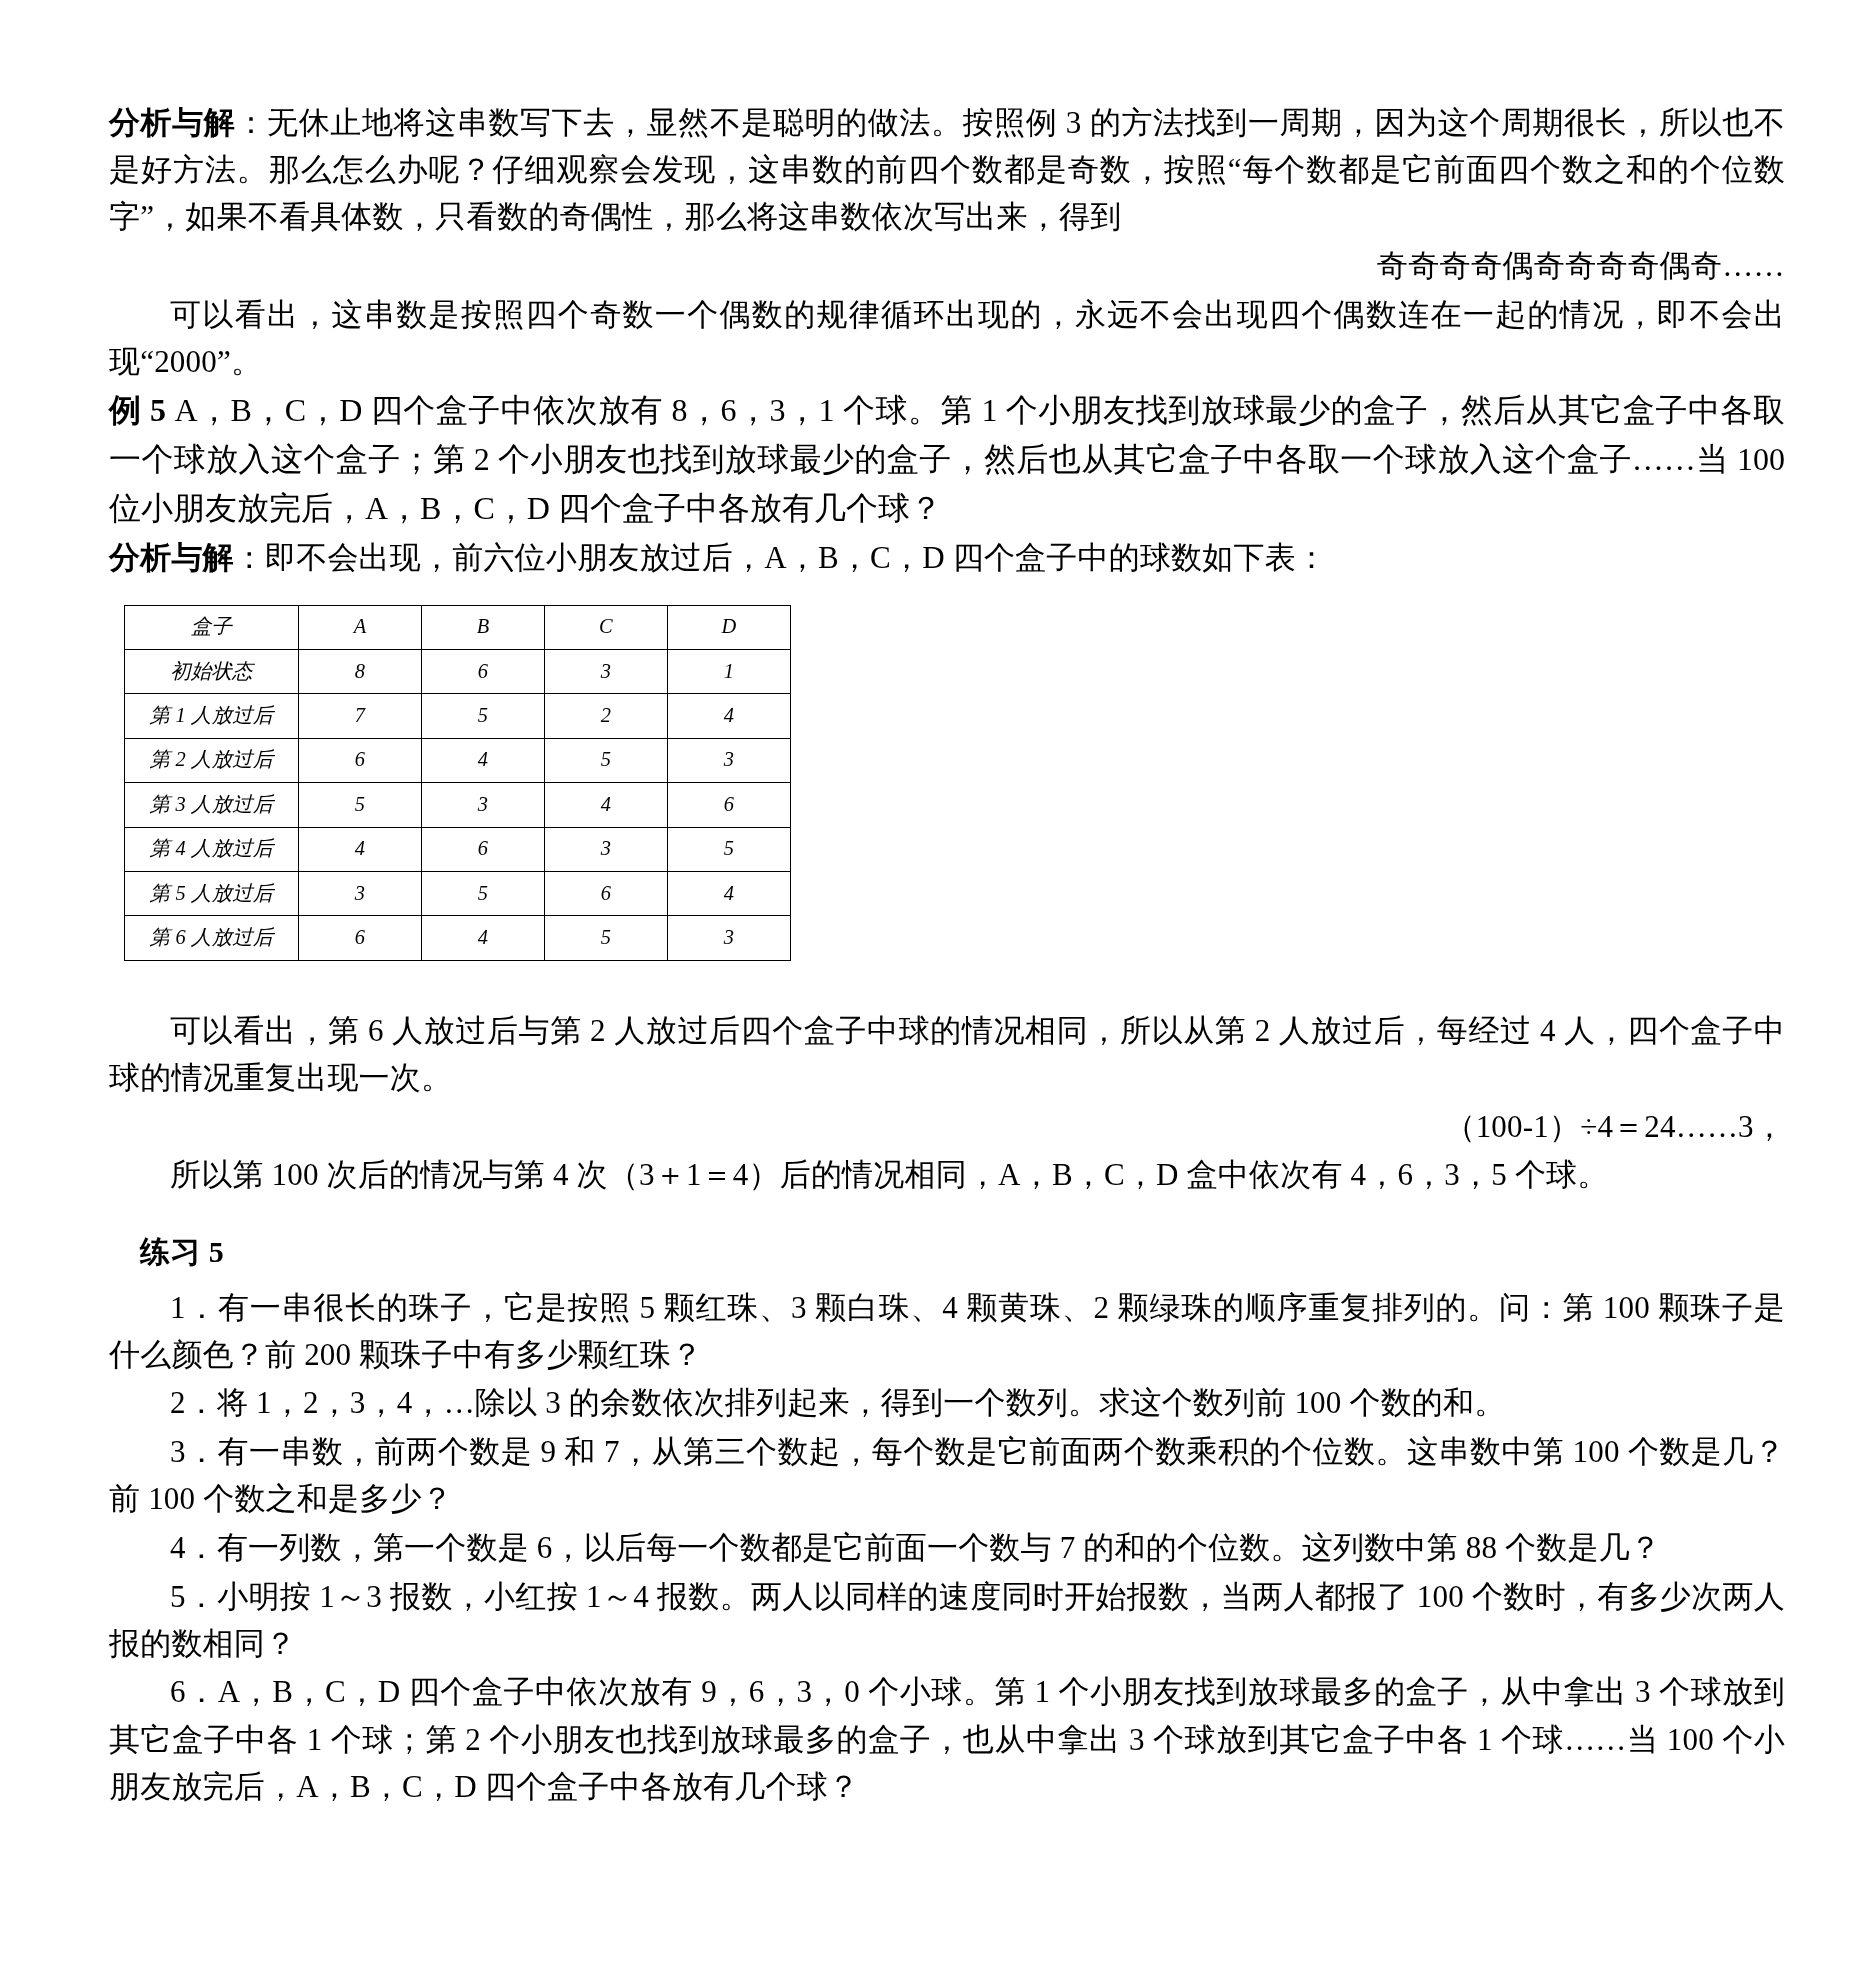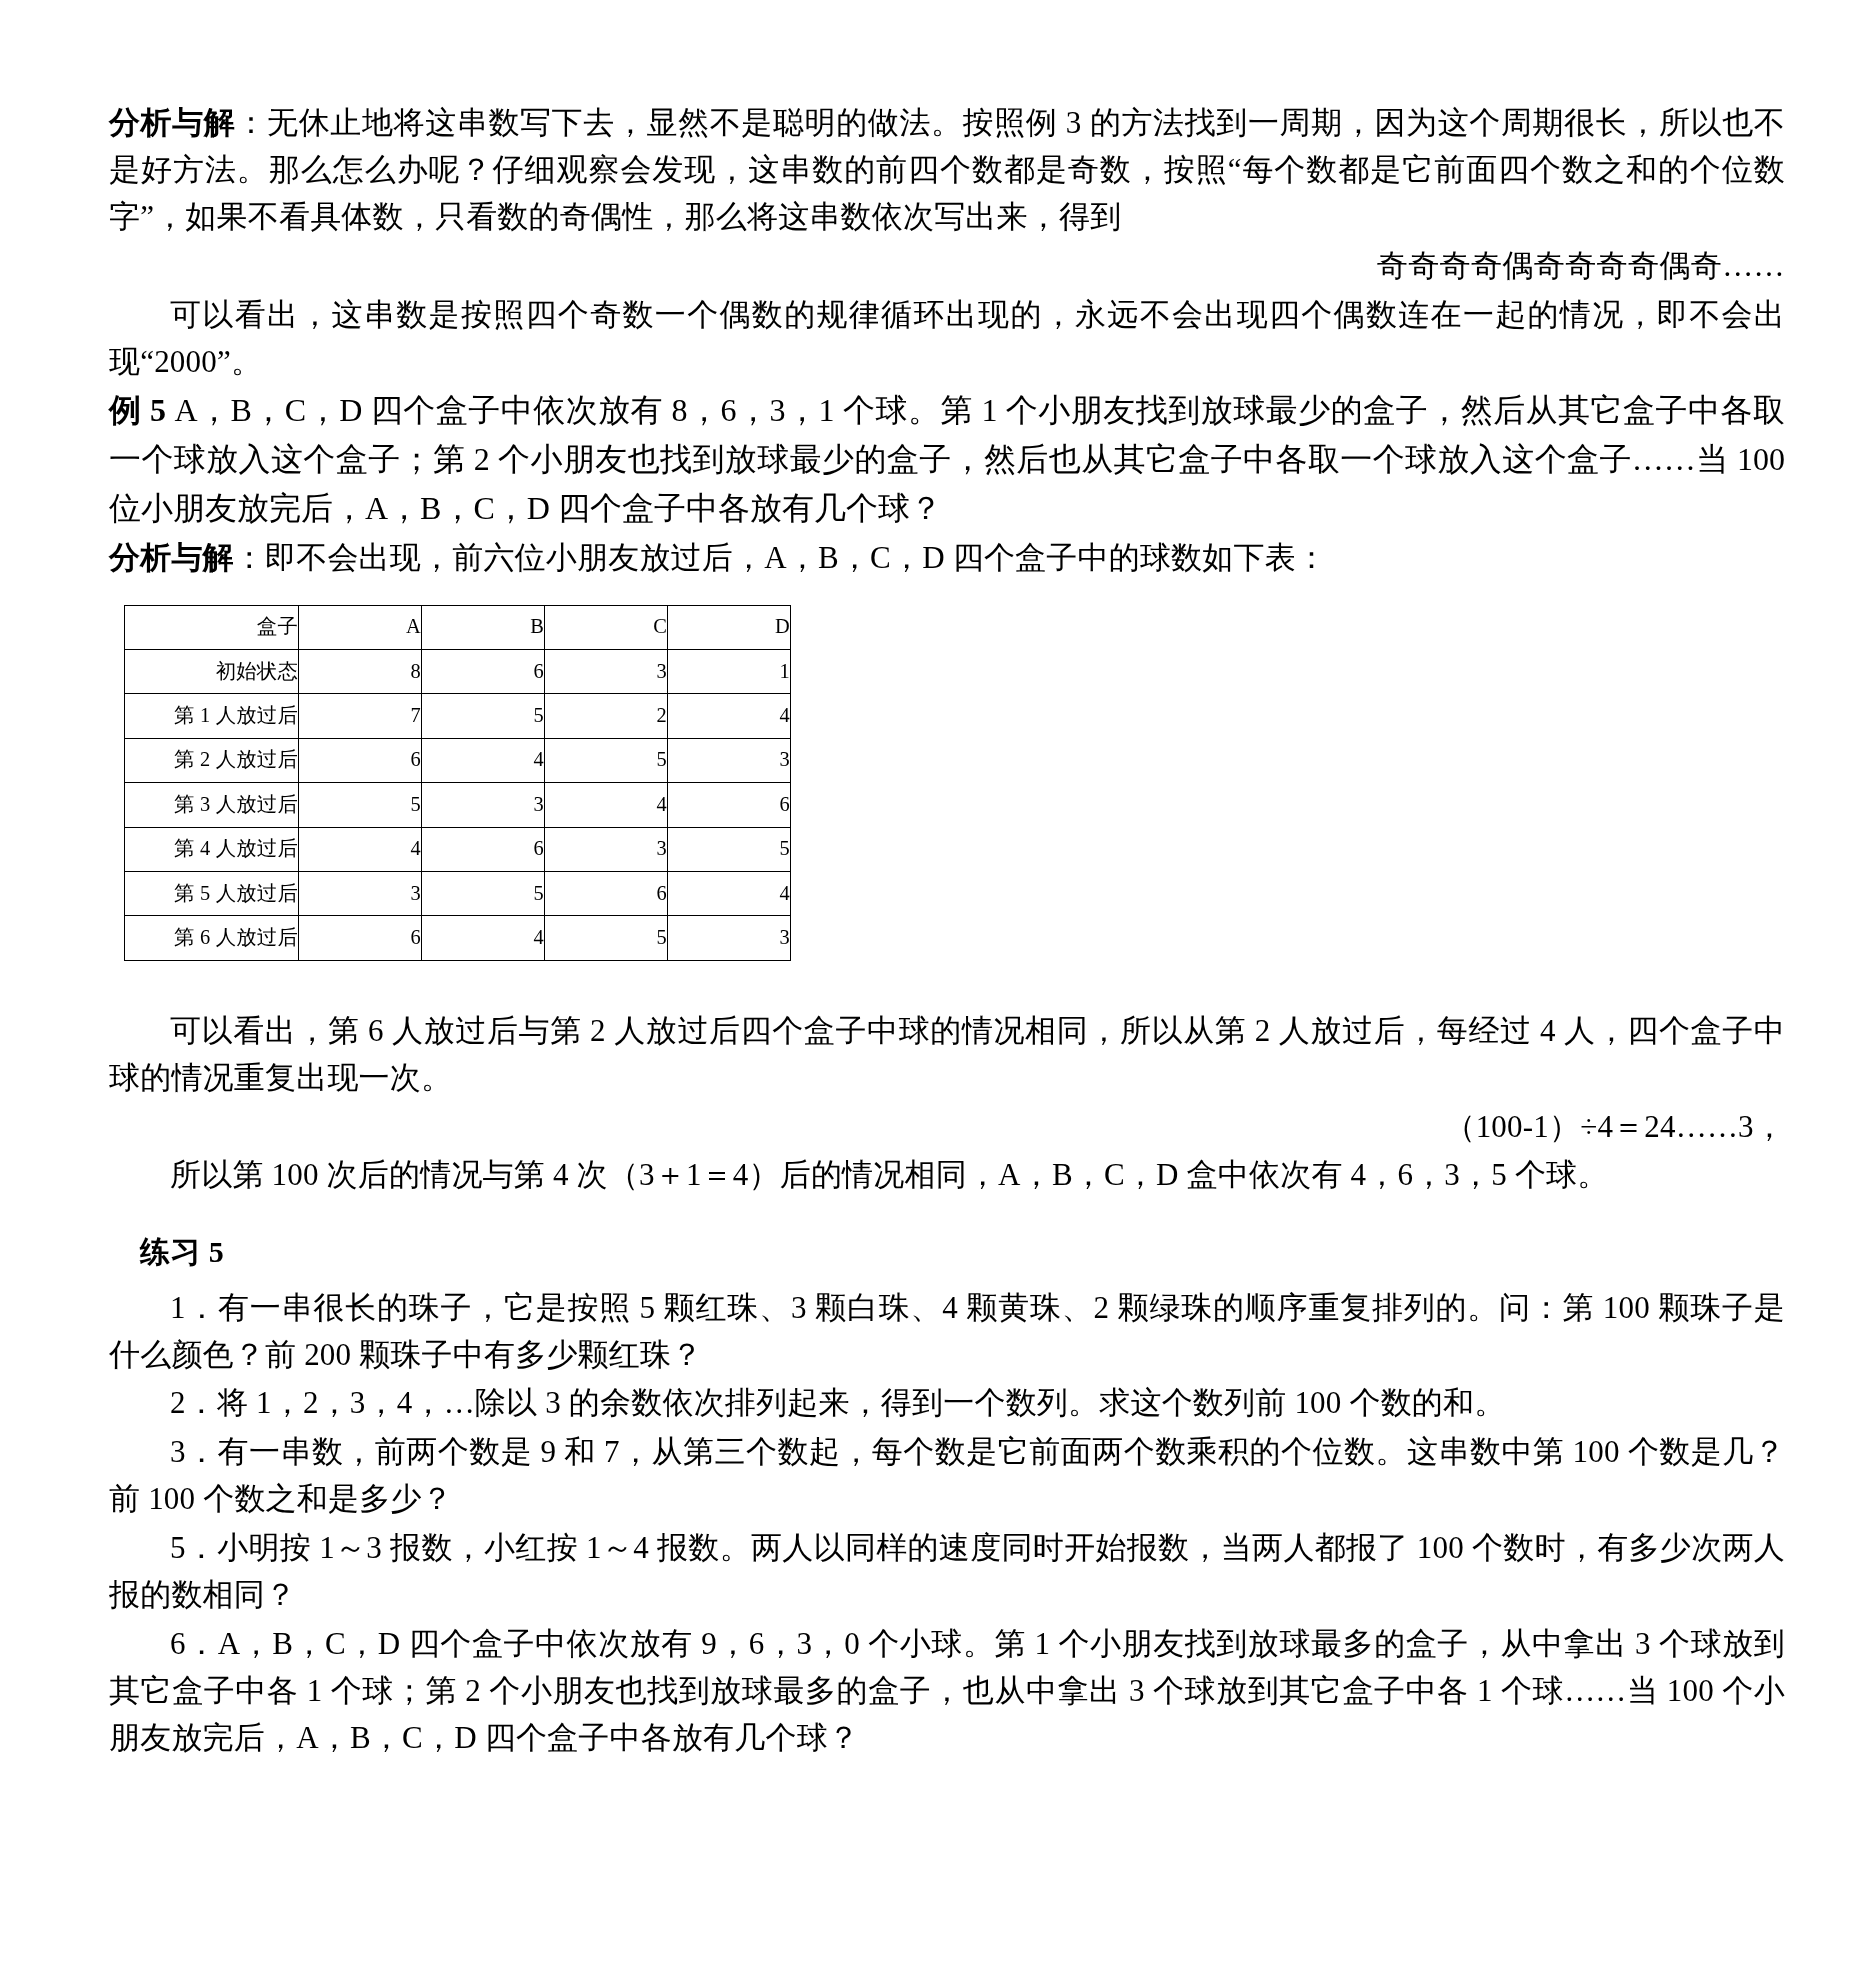--- a/index.html
+++ b/index.html
@@ -87,25 +87,26 @@
     font-size: 22px;
     line-height: 1;
   }
   table.balls col.c0 { width: 174px; }
   table.balls col.c1,
   table.balls col.c2,
   table.balls col.c3,
   table.balls col.c4 { width: 123px; }
   table.balls td {
     border: 1.2px solid #000000;
-    text-align: right;
+    text-align: center;
     vertical-align: middle;
     height: 34px;
     padding: 3.9px 0 5.5px 0;
     letter-spacing: 0.2px;
+    font-style: italic;
   }
   table.balls td.lbl {
     font-size: 20.4px;
   }
   table.balls td.num {
     font-size: 20.4px;
   }
 </style>
 </head>
 <body>
@@ -201,19 +202,20 @@
 
     <p class="formula-line">（100-1）÷4＝24……3，</p>
 
     <p class="para indent">所以第 100 次后的情况与第 4 次（3＋1＝4）后的情况相同，A，B，C，D 盒中依次有 4，6，3，5 个球。</p>
 
     <h2 class="section-title">练习 5</h2>
 
     <p class="para indent">1．有一串很长的珠子，它是按照 5 颗红珠、3 颗白珠、4 颗黄珠、2 颗绿珠的顺序重复排列的。问：第 100 颗珠子是什么颜色？前 200 颗珠子中有多少颗红珠？</p>
     <p class="para indent">2．将 1，2，3，4，…除以 3 的余数依次排列起来，得到一个数列。求这个数列前 100 个数的和。</p>
     <p class="para indent">3．有一串数，前两个数是 9 和 7，从第三个数起，每个数是它前面两个数乘积的个位数。这串数中第 100 个数是几？前 100 个数之和是多少？</p>
+    <p class="para indent">4．有一列数，第一个数是 6，以后每一个数都是它前面一个数与 7 的和的个位数。这列数中第 88 个数是几？</p>
     <p class="para indent">5．小明按 1～3 报数，小红按 1～4 报数。两人以同样的速度同时开始报数，当两人都报了 100 个数时，有多少次两人报的数相同？</p>
     <p class="para indent">6．A，B，C，D 四个盒子中依次放有 9，6，3，0 个小球。第 1 个小朋友找到放球最多的盒子，从中拿出 3 个球放到其它盒子中各 1 个球；第 2 个小朋友也找到放球最多的盒子，也从中拿出 3 个球放到其它盒子中各 1 个球……当 100 个小朋友放完后，A，B，C，D 四个盒子中各放有几个球？</p>
 
   </div>
 
 </div>
 
 
 </body></html>

